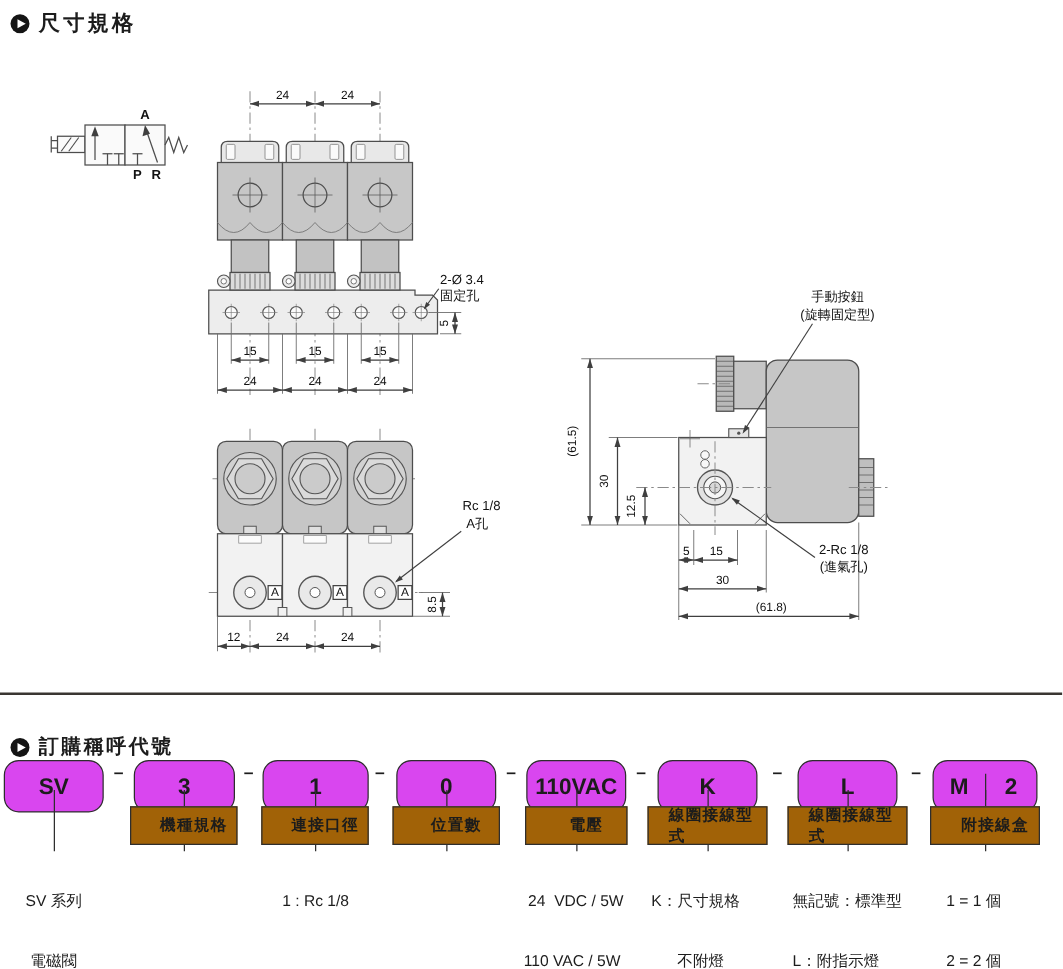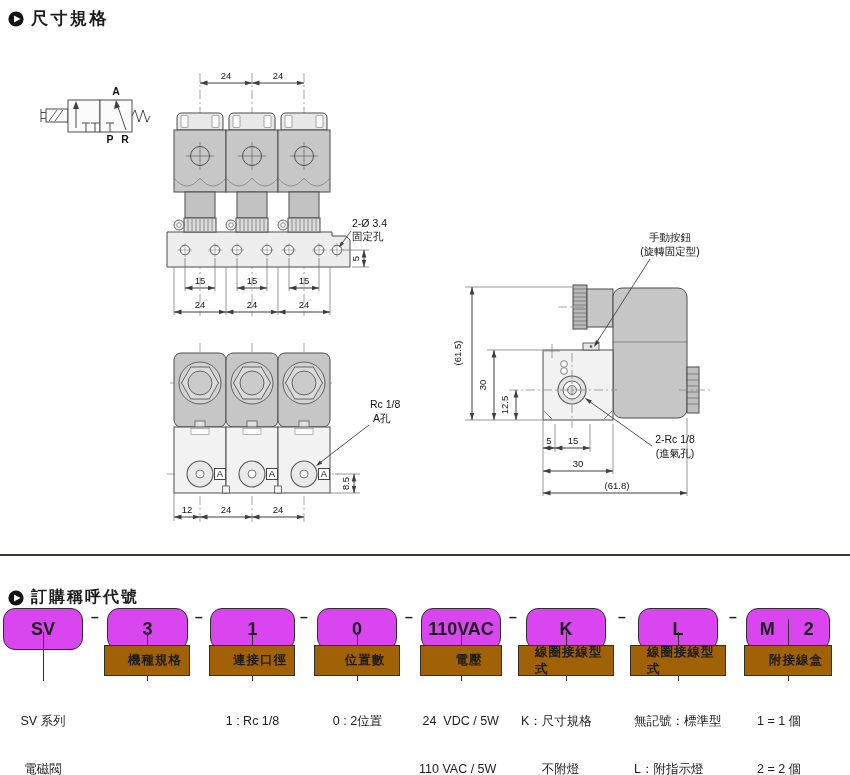--- a/index.html
+++ b/index.html
@@ -373,23 +373,20 @@
   <div class="lbox" style="left:630px;width:96px">線圈接線型式</div>
   <div class="lbox" style="left:744px;width:88px">附接線盒</div>
 
   <div class="desc center" style="left:8px;width:70px">
     <div>SV 系列</div>
     <div>電磁閥</div>
   </div>
   <div class="desc center" style="left:205px;width:95px">
     <div>1 : Rc 1/8</div>
   </div>
-  <div class="desc center" style="left:310px;width:95px">
-    <div>0 : 2位置</div>
-  </div>
   <div class="desc" style="left:419px">
     <div> 24  VDC / 5W</div>
     <div>110 VAC / 5W</div>
     
   </div>
   <div class="desc" style="left:521px">
     <div>K：尺寸規格</div>
     <div>      不附燈</div>
     
     

